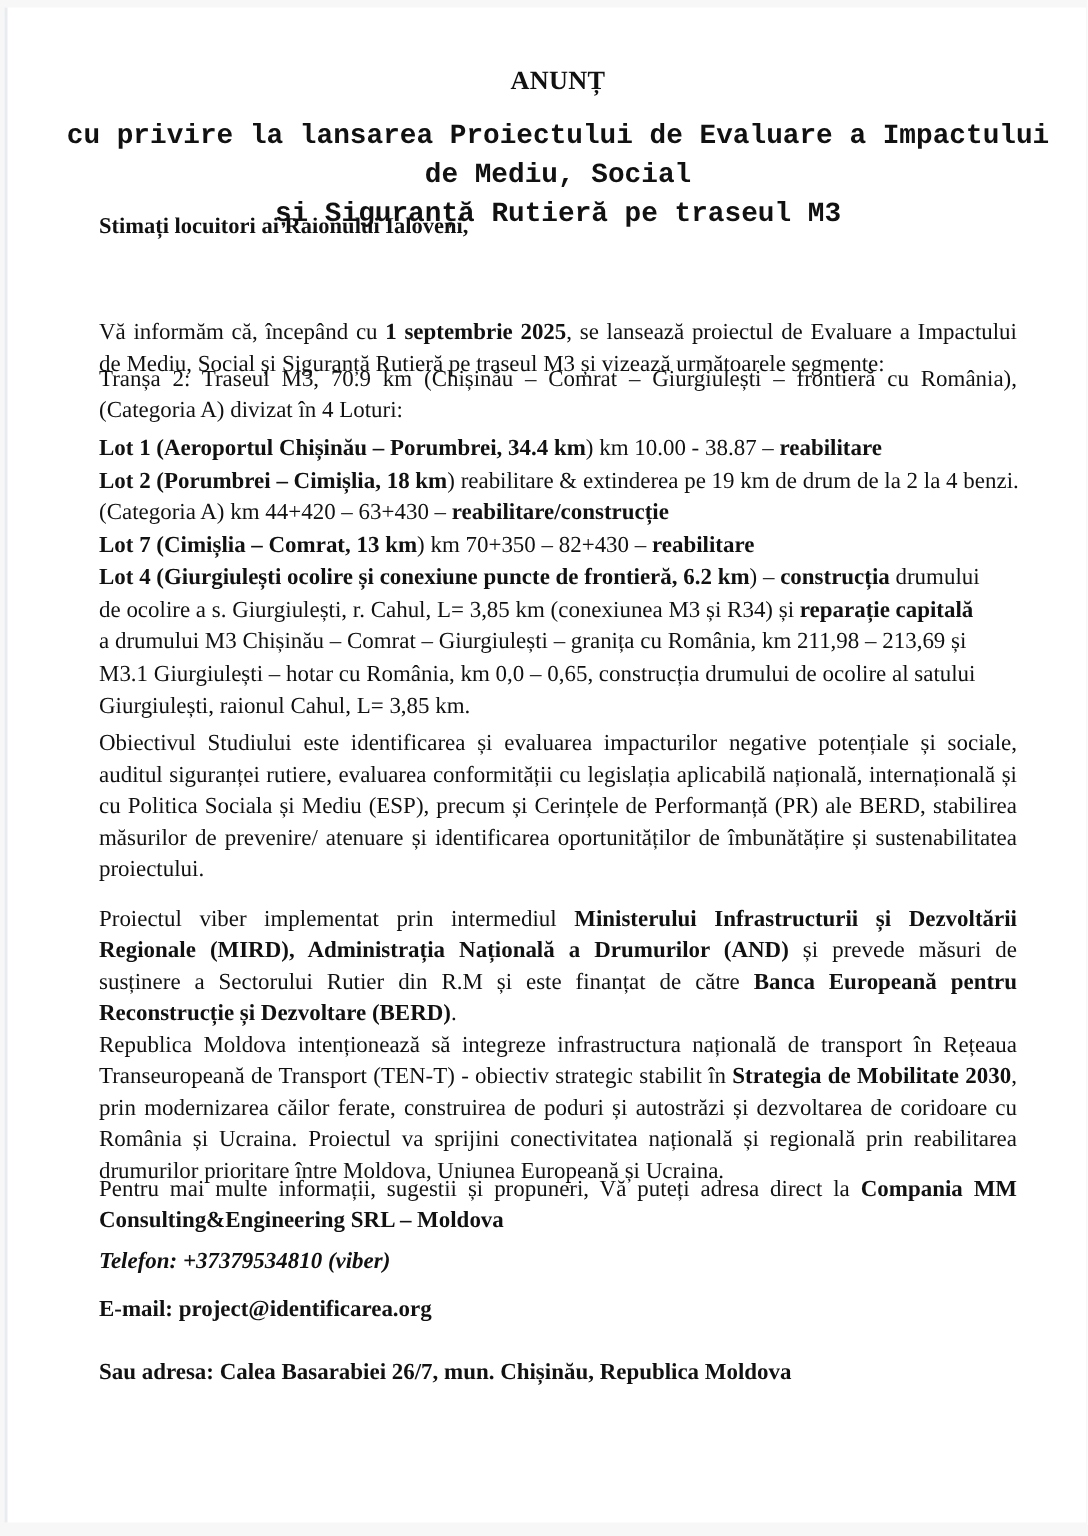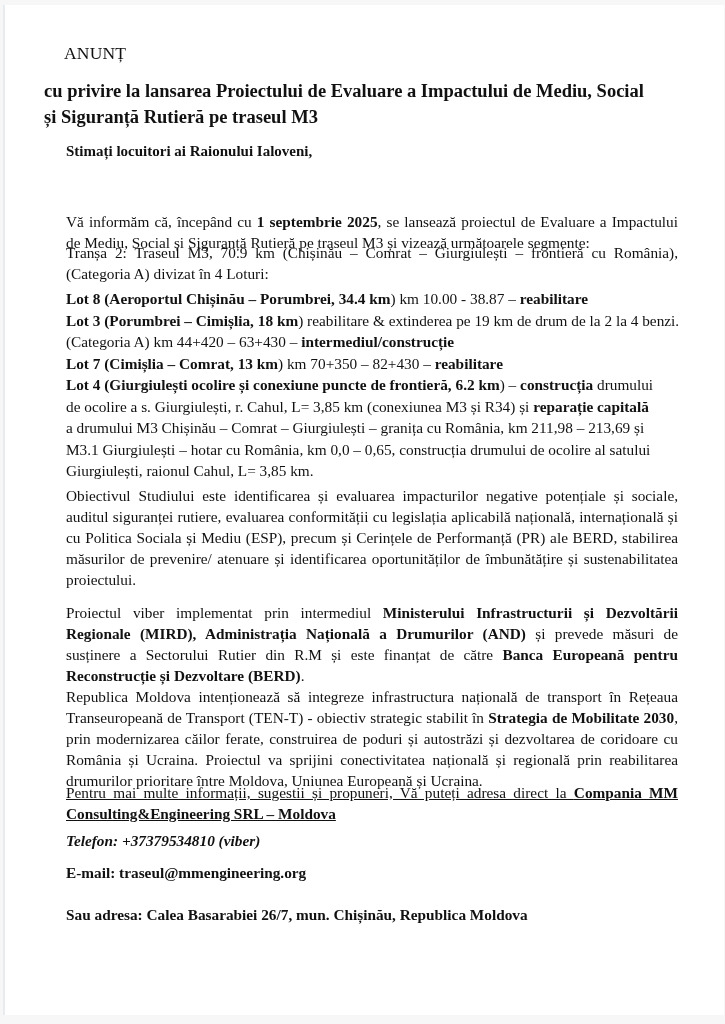--- a/index.html
+++ b/index.html
@@ -10,25 +10,25 @@
     color: #111;
   }
   .page {
     position: absolute; left: 3px; top: 5px; width: 719px; height: 1010px;
     background: #fff;
     border-left: 2px solid #e9ecee;
   }
   .content { position: absolute; left: 59px; top: 0; width: 616px; }
   .title {
     position: absolute; left: 0; width: 100%; top: 38px;
-    text-align: left; font-weight: normal; font-size: 17.5px; letter-spacing: 0.2px;
+    text-align: center; font-weight: bold; font-size: 17.5px; letter-spacing: 0.2px;
   }
   .subtitle {
     position: absolute; left: -20px; width: 656px; top: 73px;
-    text-align: left; font-weight: bold; font-size: 18.5px; line-height: 26px;
+    text-align: center; font-weight: bold; font-size: 18.5px; line-height: 26px; font-family: Liberation Mono, monospace;
   }
   .greeting {
     position: absolute; left: 2px; top: 138px;
     font-weight: bold; font-size: 15px;
   }
   p { margin: 0; }
   .para {
     position: absolute; left: 2px; width: 612px;
     font-size: 15.3px; line-height: 21px; text-align: justify;
   }
@@ -55,45 +55,45 @@
     <div class="greeting">Stimați locuitori ai Raionului Ialoveni,</div>
 
     <p class="para" style="top:162px;margin-top:44px;">
       <span>Vă informăm că, începând cu </span><b>1 septembrie 2025</b><span>, se lansează proiectul de Evaluare a Impactului de Mediu, Social și Siguranță Rutieră pe traseul M3 și vizează următoarele segmente:</span>
     </p>
 
     <p class="para" style="top:237px;">Tranșa 2: Traseul M3, 70.9 km (Chișinău – Comrat – Giurgiulești – frontieră cu România), (Categoria A) divizat în 4 Loturi:</p>
 
     <div class="lots" style="top:283px;">
       <p>
-        <b>Lot 8 (</b><b>Aeroportul Chișinău – Porumbrei, 34.4 km</b><span>)</span><span> km 10.00 - 38.87 – </span><b>reabilitare</b>
+        <b>Lot 1 (</b><b>Aeroportul Chișinău – Porumbrei, 34.4 km</b><span>)</span><span> km 10.00 - 38.87 – </span><b>reabilitare</b>
       </p>
       <p>
-        <b>Lot 3 (</b><b>Porumbrei – Cimișlia, 18 km</b><span>)</span><span> reabilitare &amp; extinderea pe 19 km de drum de la 2 la 4 benzi.  (Categoria A) km 44+420 – 63+430 – </span><b>intermediul/construcție</b>
+        <b>Lot 2 (</b><b>Porumbrei – Cimișlia, 18 km</b><span>)</span><span> reabilitare &amp; extinderea pe 19 km de drum de la 2 la 4 benzi.  (Categoria A) km 44+420 – 63+430 – </span><b>reabilitare/construcție</b>
       </p>
       <p>
         <b>Lot 7 (</b><b>Cimișlia – Comrat, 13 km</b><span>)</span><span> km 70+350 – 82+430 – </span><b>reabilitare</b>
       </p>
       <p style="width:590px;">
         <b>Lot 4 (</b><b>Giurgiulești ocolire și conexiune puncte de frontieră, 6.2 km</b><span>)</span><span> – </span><b>construcția</b><span> drumului de ocolire a s. Giurgiulești, r. Cahul, L= 3,85 km (conexiunea M3 și R34) și </span><b>reparație capitală</b><span> a drumului M3 Chișinău – Comrat – Giurgiulești – granița cu România, km 211,98 – 213,69 și M3.1 Giurgiulești – hotar cu România, km 0,0 – 0,65, construcția drumului de ocolire al satului Giurgiulești, raionul Cahul, L= 3,85 km.</span>
       </p>
     </div>
 
     <p class="para" style="top:480px;">Obiectivul Studiului este identificarea și evaluarea impacturilor negative potențiale și sociale, auditul siguranței rutiere, evaluarea conformității cu legislația aplicabilă națională, internațională și cu Politica Sociala și Mediu (ESP), precum  și Cerințele de Performanță (PR) ale BERD, stabilirea măsurilor de prevenire/ atenuare și identificarea oportunităților de îmbunătățire și sustenabilitatea proiectului.</p>
 
     <p class="para" style="top:597px;">
       <span>Proiectul viber implementat  prin intermediul  </span><b>Ministerului Infrastructurii și Dezvoltării Regionale (MIRD), Administrația Națională a Drumurilor (AND)</b><span> și prevede măsuri de susținere a Sectorului Rutier din R.M și este finanțat de către </span><b>Banca Europeană pentru Reconstrucție și Dezvoltare (BERD)</b><span>.</span>
     </p>
 
     <p class="para" style="top:681px;">
       <span>Republica Moldova intenționează să integreze infrastructura națională de transport în Rețeaua Transeuropeană de Transport (TEN-T) - obiectiv strategic stabilit în </span><b>Strategia de Mobilitate 2030</b><span>, prin modernizarea căilor ferate, construirea de poduri și autostrăzi și dezvoltarea de coridoare cu România și Ucraina. Proiectul va sprijini conectivitatea națională și regională prin reabilitarea drumurilor prioritare între Moldova, Uniunea Europeană și Ucraina.</span>
     </p>
 
-    <p class="para" style="top:777px;text-decoration:underline;">
+    <p class="para" style="top:777px;">
       <span>Pentru mai multe informații, sugestii și propuneri, Vă puteți adresa direct la </span><b>Compania MM Consulting&amp;Engineering SRL – Moldova</b>
     </p>
 
     <div class="contact" style="top:827px;font-style:italic;">Telefon: +37379534810 (viber)</div>
-    <div class="contact" style="top:859px;">E-mail: traseul@mmengineering.org</div>
+    <div class="contact" style="top:859px;">E-mail: project@identificarea.org</div>
     <div class="contact" style="top:889px;margin-top:12px;">Sau adresa: Calea Basarabiei 26/7, mun. Chișinău, Republica Moldova</div>
 
   </div>
 </div>
 
 </body></html>

